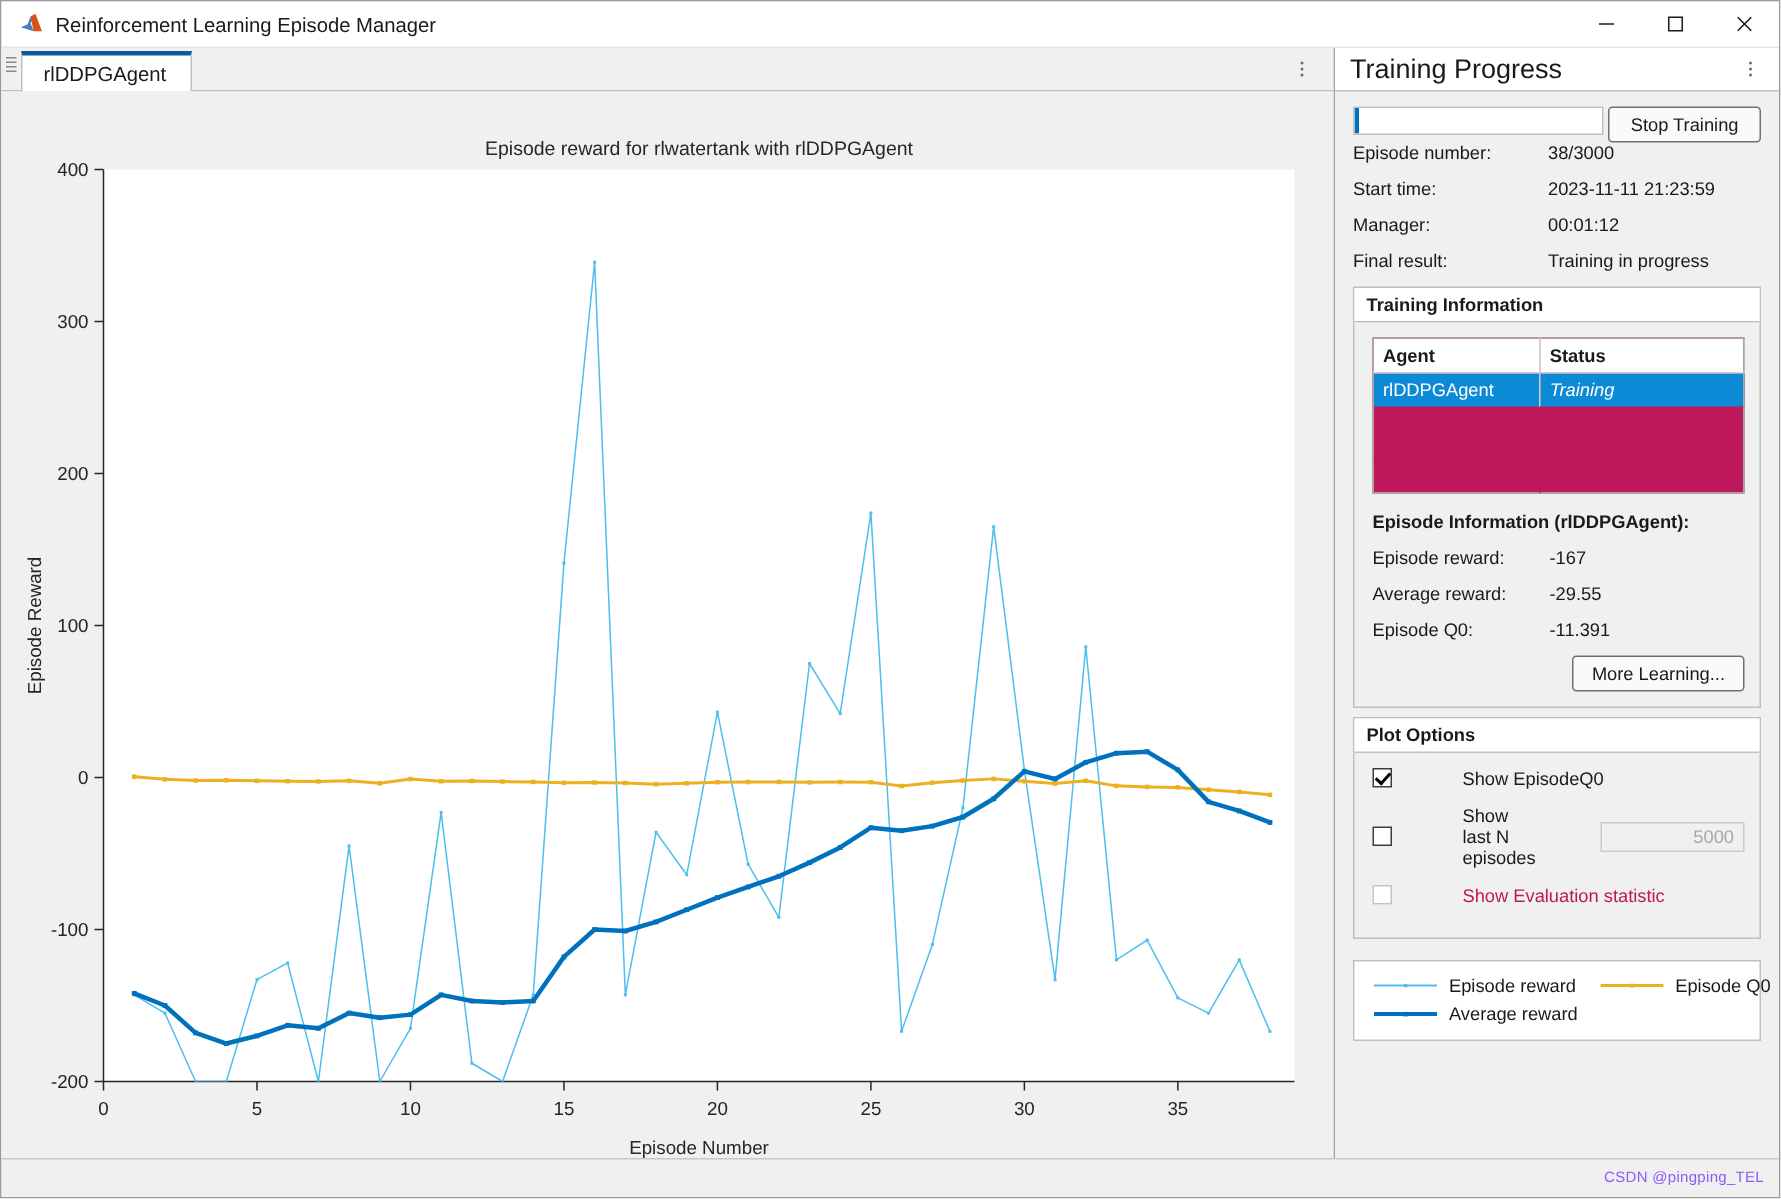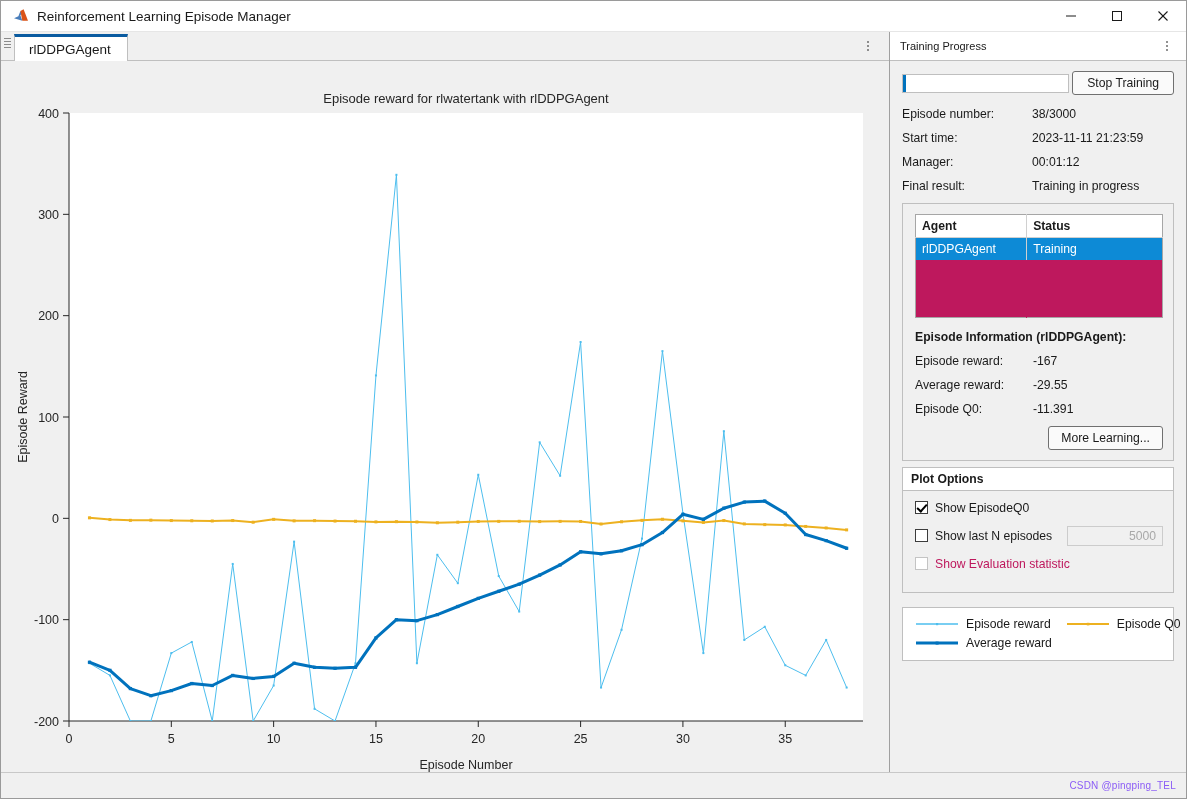--- a/index.html
+++ b/index.html
@@ -124,36 +124,36 @@
   }
   #rp-header {
     height: 29px;
     flex: 0 0 29px;
     background: #ffffff;
     border-bottom: 1px solid #bfbfbf;
     display: flex; align-items: center;
     padding-left: 10px;
     position: relative;
   }
-  #rp-header .rp-title { font-size: 11px; color: #1a1a1a; }
+  #rp-header .rp-title { font-size: 18px; color: #1a1a1a; }
   #rp-header .tab-menu {
     position: absolute; right: 10px; top: 4px;
     width: 18px; height: 20px;
     display: flex; flex-direction: column;
     align-items: center; justify-content: center; gap: 2px;
   }
   #rp-content {
     flex: 1 1 auto;
     padding: 10px 12px 0 12px;
     overflow: hidden;
     font-size: 12.2px;
     color: #1a1a1a;
   }
 
-  .progress-row { display: flex; align-items: center; gap: 3px; margin-bottom: 12px; }
+  .progress-row { display: flex; align-items: flex-start; gap: 3px; margin-bottom: 0; }
   #progressbar {
     flex: 1 1 auto;
     height: 19px;
     background: #ffffff;
     border: 1px solid #bfbfbf;
     position: relative;
     overflow: hidden;
   }
   #progressbar .fill {
     position: absolute; left: 0; top: 0; bottom: 0;
@@ -206,32 +206,32 @@
     padding: 4px 6px;
     border-right: 1px solid #d0d0d0;
     border-bottom: 1px solid #d0d0d0;
     background: #ffffff;
   }
   table.tinfo th:last-child { border-right: none; }
   table.tinfo td {
     padding: 4px 6px;
     border-right: 1px solid #d0d0d0;
   }
-  table.tinfo td:last-child { border-right: none; }
+  table.tinfo td:last-child { border-right: none; font-style: italic; }
   table.tinfo tr.selected td { background: #0d8ad6; color: #ffffff; }
   table.tinfo tr.empty td { height: 19px; border-right-color: transparent; }
 
   .subhead { font-weight: bold; margin: 12px 0 10px 0; font-size: 12.2px; }
   .ei-row { display: flex; margin-bottom: 10px; }
   .ei-row .k { width: 118px; flex: 0 0 118px; }
 
   .btn-right { display: flex; justify-content: flex-end; margin-top: 4px; }
 
   
-  .cbrow { display: flex; align-items: center; margin-bottom: 11px; }
+  .cbrow { display: flex; align-items: center; margin-bottom: 11px; gap: 40px; }
   .cb {
     width: 13px; height: 13px;
     border: 1px solid #3c3c3c;
     background: #ffffff;
     margin-right: 7px;
     flex: 0 0 13px;
     position: relative;
   }
   .cb.checked::after {
     content: "";
@@ -552,20 +552,21 @@
         <div class="kv">
           <span class="k">Manager:</span>
           <span class="v">00:01:12</span>
         </div>
         <div class="kv">
           <span class="k">Final result:</span>
           <span class="v">Training in progress</span>
         </div>
 
         <div class="group">
+          <div class="group-title">Training Information</div>
           <div class="group-body">
             <table class="tinfo">
               <thead>
                 <tr>
                   <th style="width:45%">Agent</th>
                   <th>Status</th>
                 </tr>
               </thead>
               <tbody>
                 <tr class="selected">

